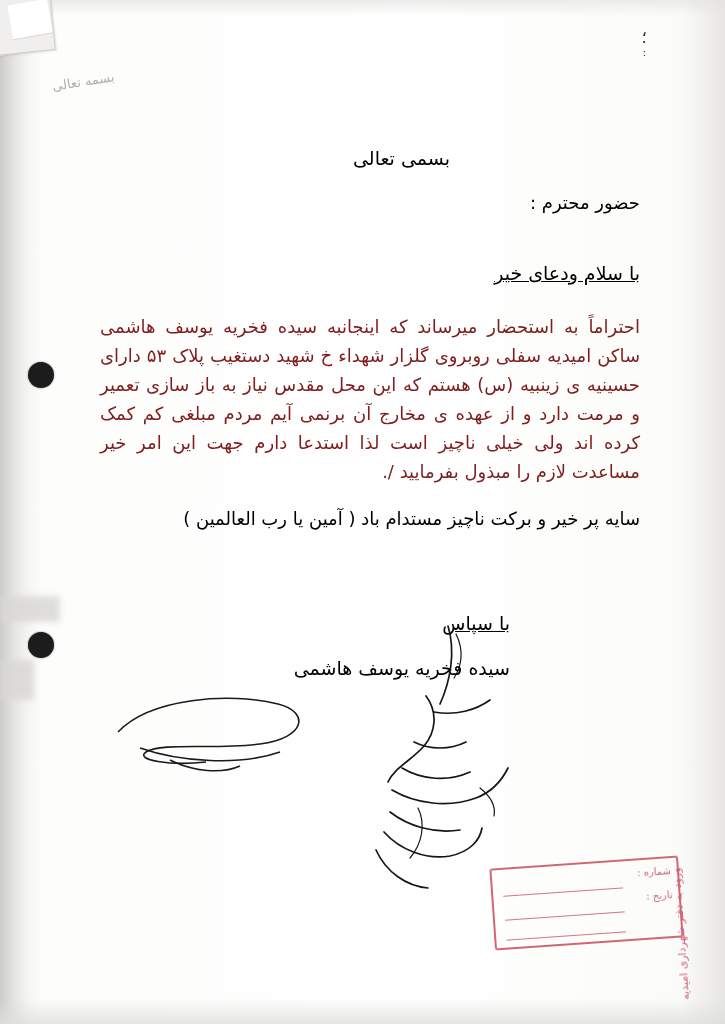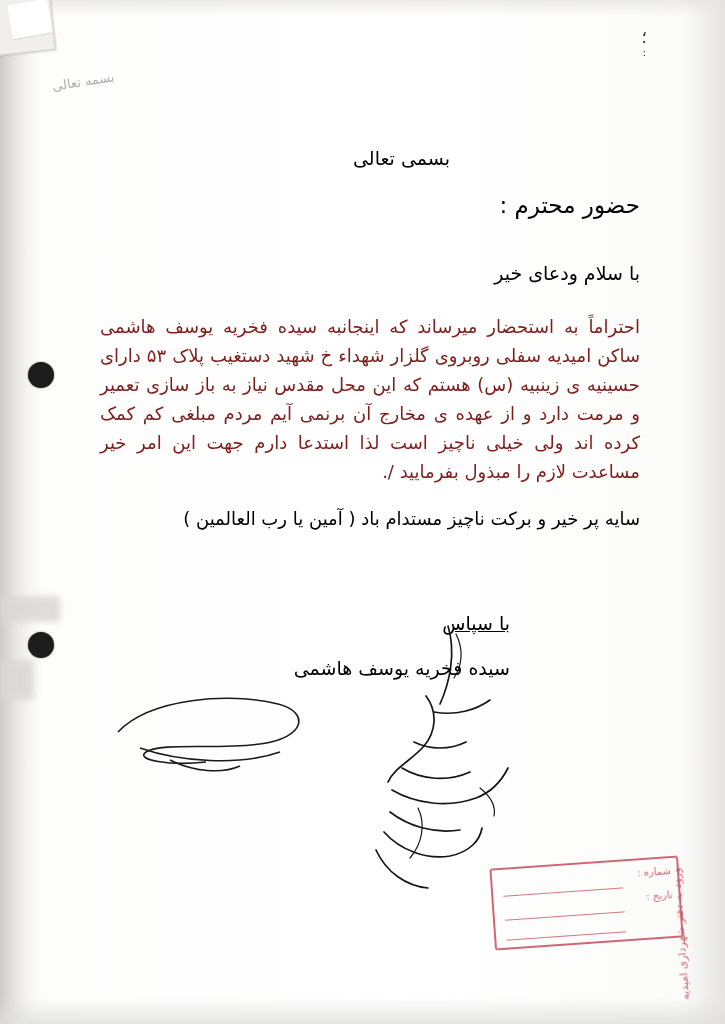--- a/index.html
+++ b/index.html
@@ -131,27 +131,28 @@
   }
   .bismillah {
     top: 147px;
     right: 275px;
     font-size: 19px;
     letter-spacing: .5px;
   }
   .salutation {
     top: 192px;
     right: 85px;
-    font-size: 23px;
+    font-size: 18px;
     letter-spacing: .5px;
   }
   .greeting {
     top: 262px;
     right: 85px;
     font-size: 19px;
+    text-decoration: underline;
   }
   .body-block {
     position: absolute;
     top: 312px;
     right: 85px;
     width: 540px;
     font-size: 18px;
     line-height: 29px;
     text-align: justify;
     color: #7f1d1d;

